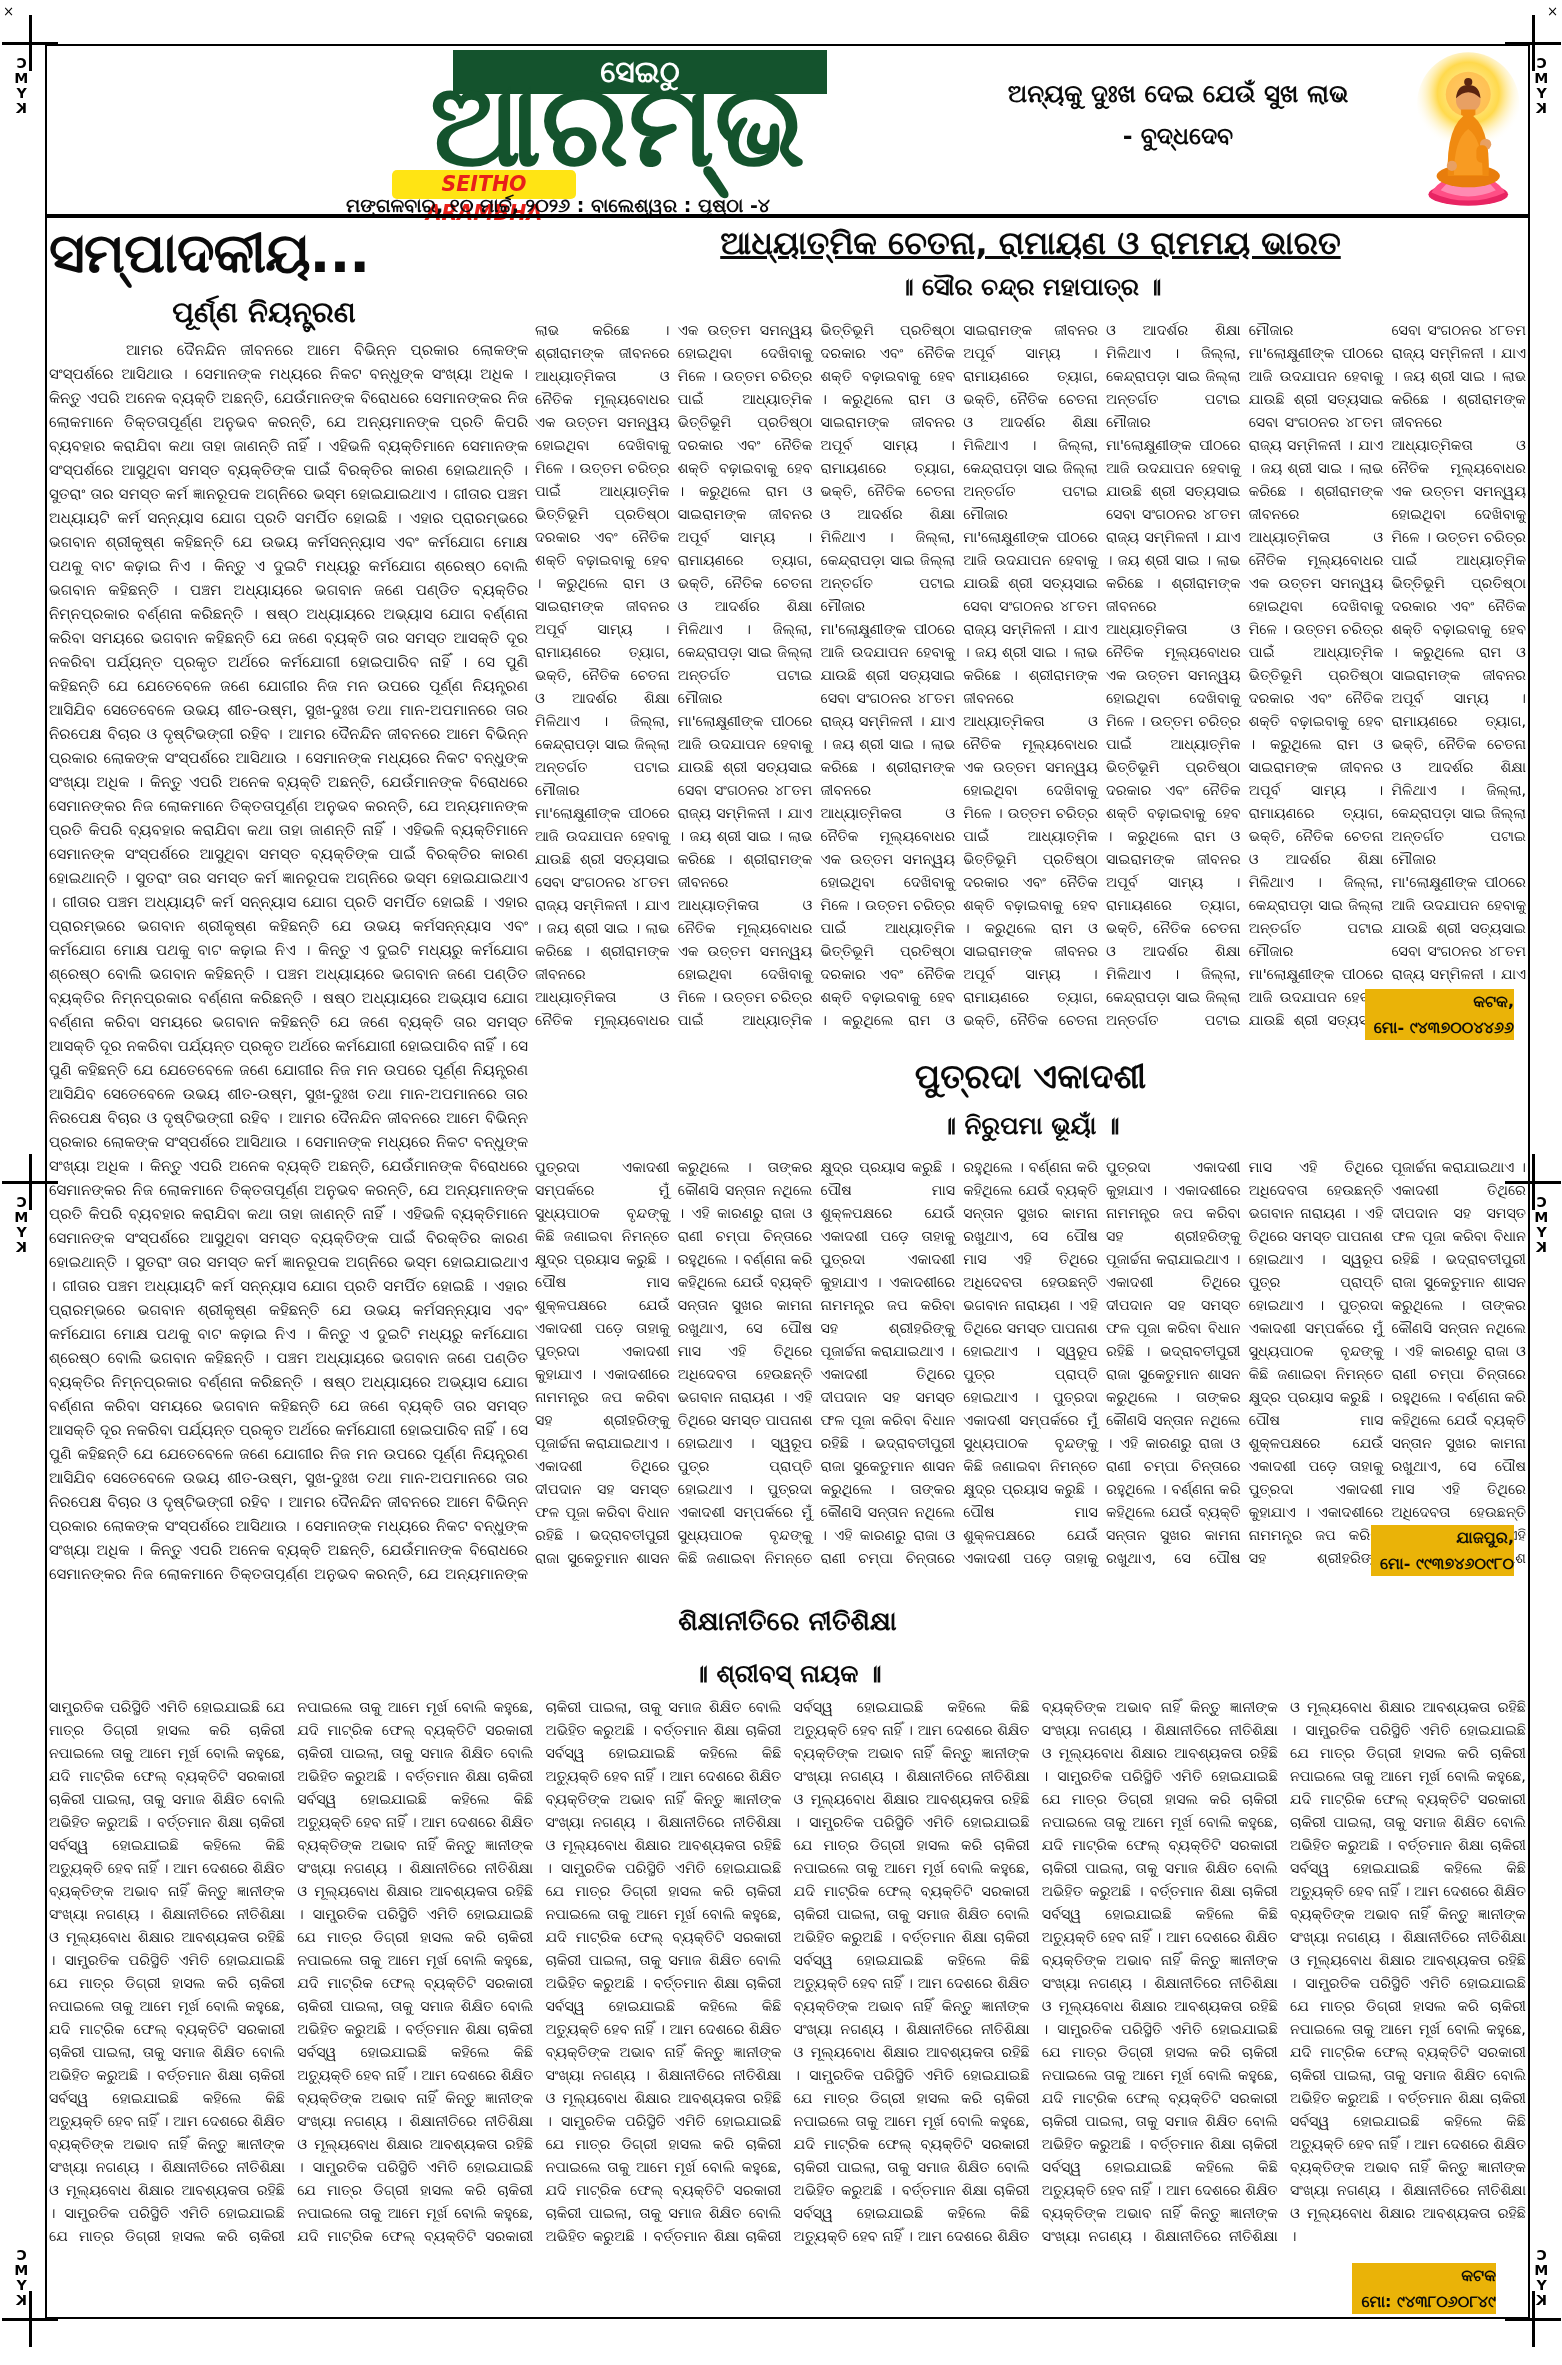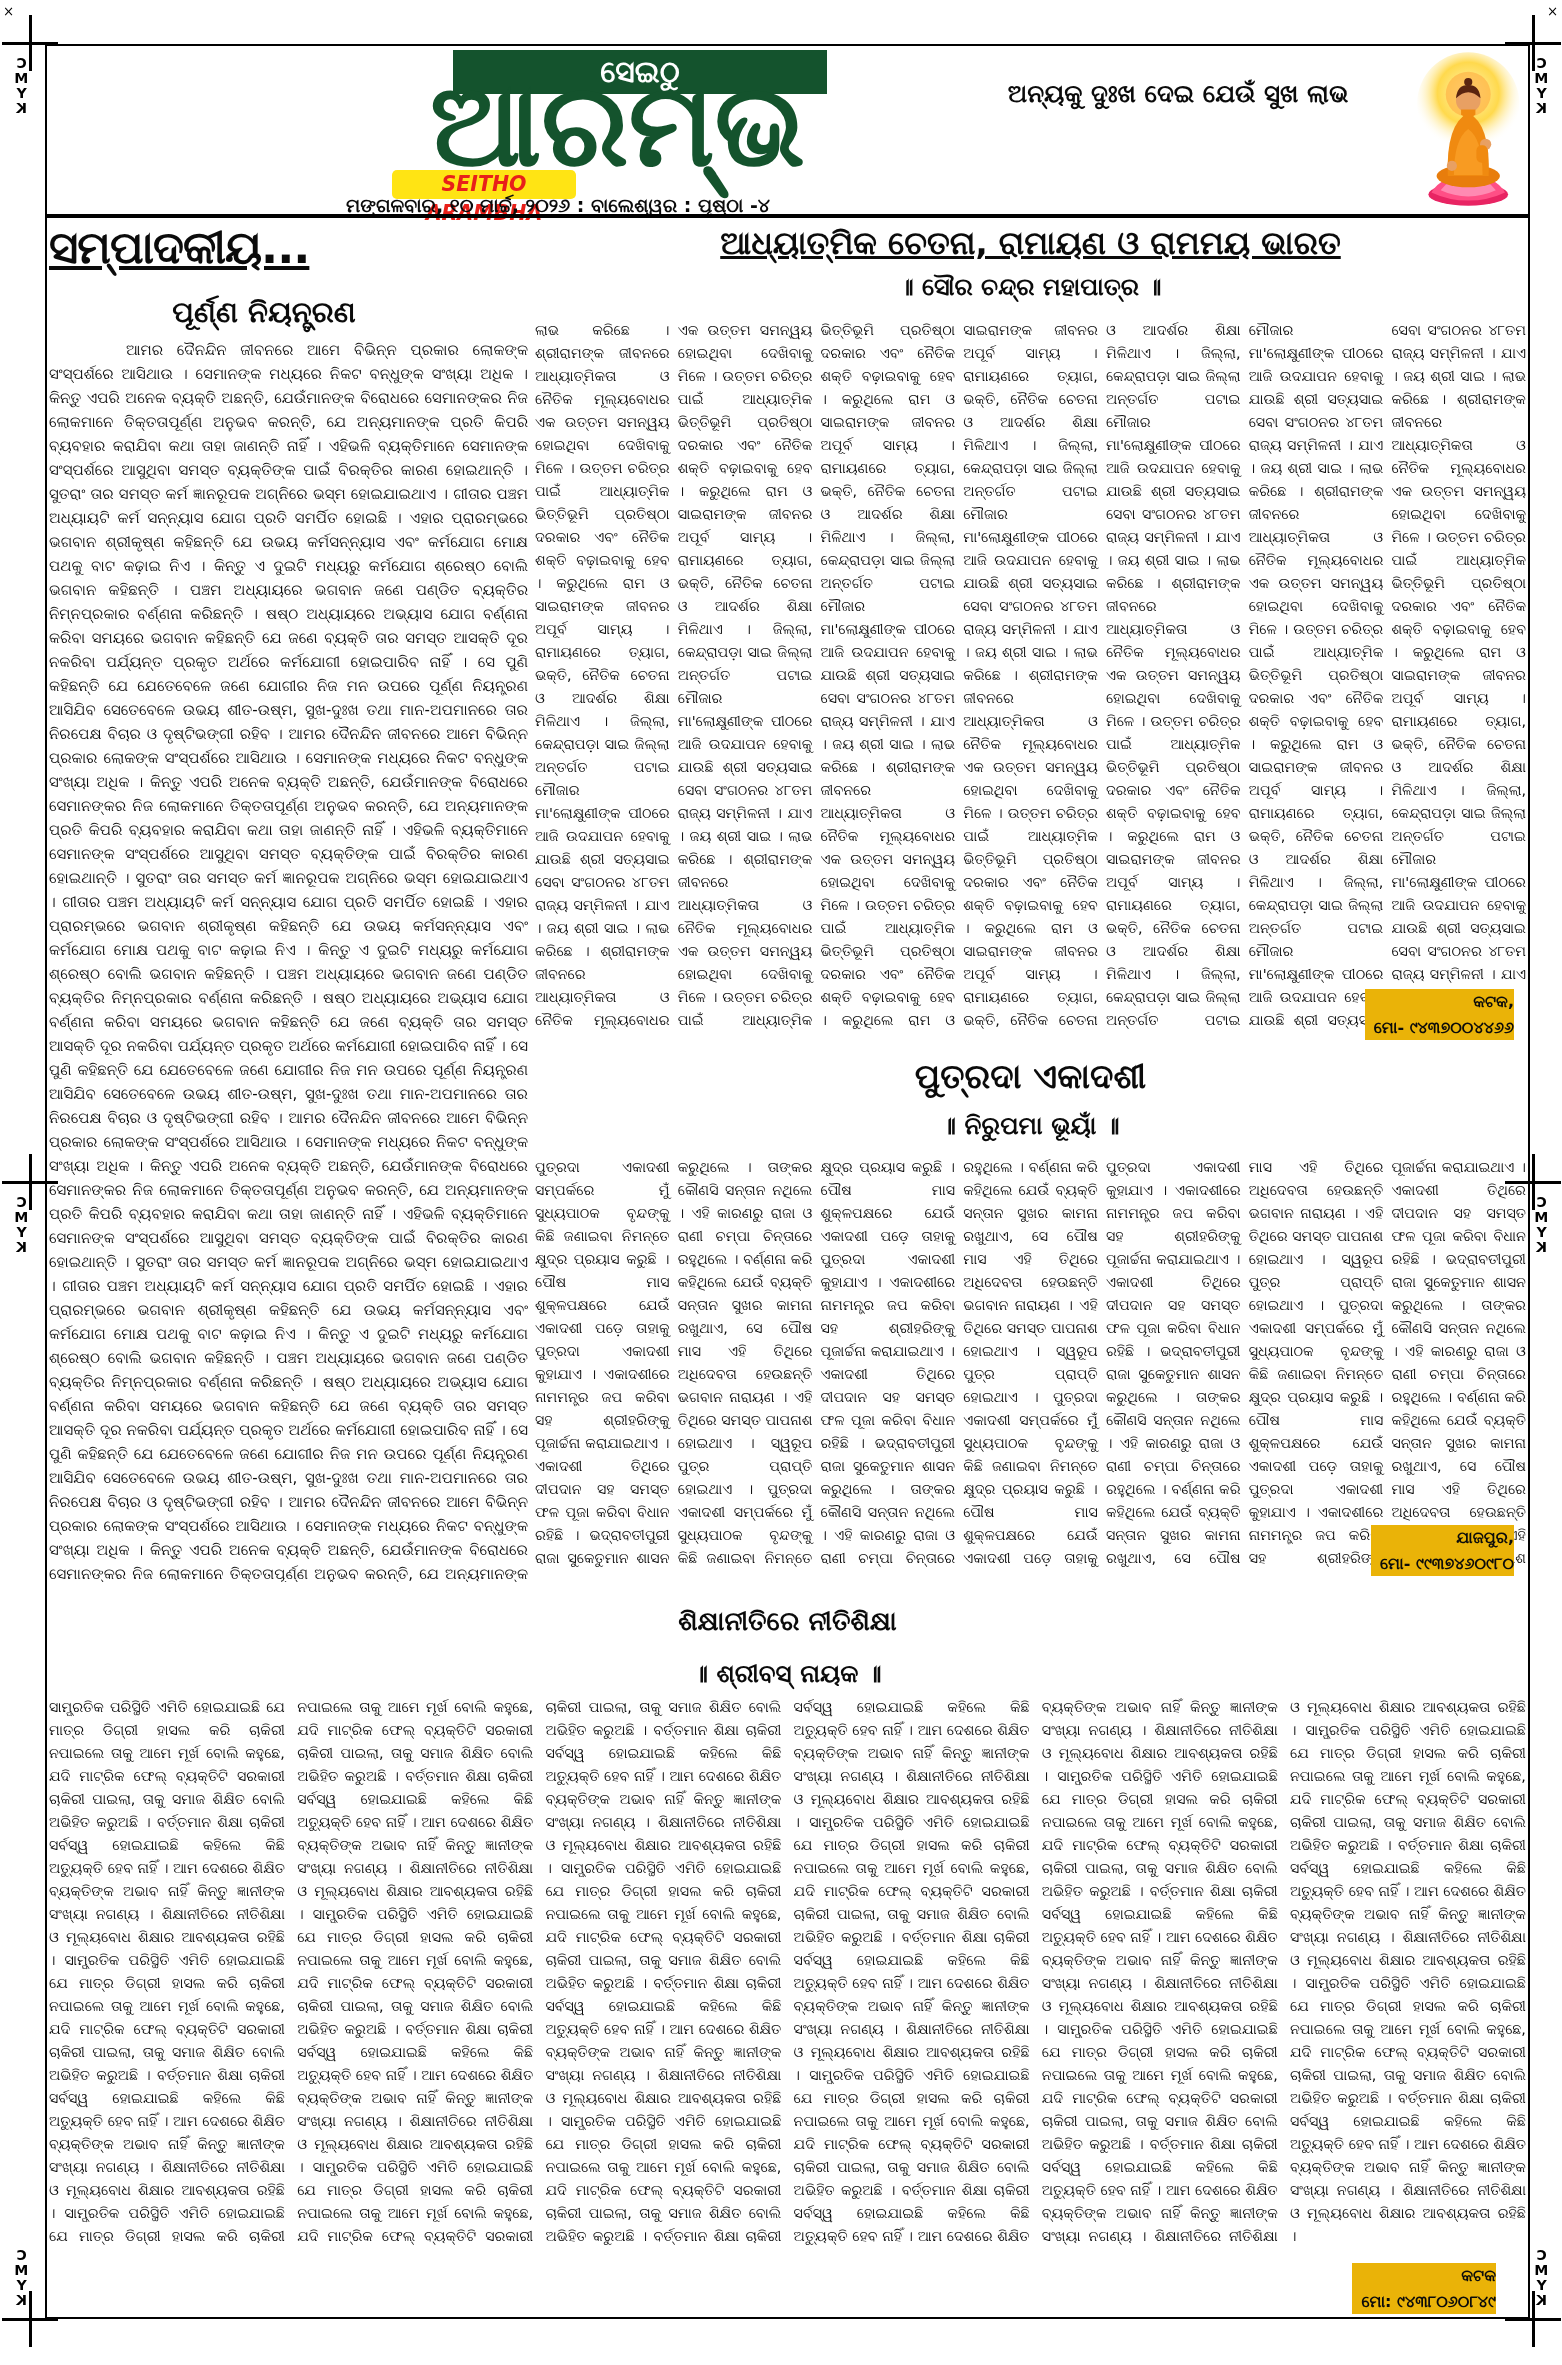--- a/index.html
+++ b/index.html
@@ -24,22 +24,22 @@
   .mast-badge{position:absolute;left:392px;top:170px;width:184px;height:29px;background:#ffe414;
               border-radius:5.1px;color:#e8201a;font-weight:bold;font-size:20.5px;line-height:29px;
               text-align:center;font-style:italic;}
   .dateline{position:absolute;left:225px;top:194px;width:666px;text-align:center;
             font-size:19px;font-weight:bold;}
   .quote{position:absolute;left:932px;top:72px;width:492px;text-align:center;
          font-weight:bold;font-size:24.6px;line-height:43px;}
   .quote .attr{font-size:23.6px;}
   .buddha{position:absolute;left:1411px;top:47px;width:115px;height:164px;}
   
-  .ed-title{position:absolute;left:49px;top:221px;width:461px;font-size:45px;font-weight:bold;
-            letter-spacing:-1px;text-decoration:underline;}
+  .ed-title{position:absolute;left:49px;top:221px;width:461px;font-size:55px;font-weight:bold;
+            letter-spacing:-1px;}
   .ed-sub{position:absolute;left:49px;top:295px;width:430px;text-align:center;
           font-size:29px;font-weight:bold;}
   .ed-body{position:absolute;left:49px;top:338px;width:479px;height:1244px;overflow:hidden;
            font-size:15px;line-height:24px;text-align:justify;text-indent:77px;}
   
   .headline{position:absolute;text-align:center;font-weight:bold;}
   .byline{position:absolute;text-align:center;font-weight:bold;}
   .cols{position:absolute;overflow:hidden;font-size:14.3px;line-height:23px;text-align:justify;}
   .c7{column-count:7;column-gap:8.2px;}
   .c6{column-count:6;column-gap:12.3px;}
@@ -84,20 +84,21 @@
   <div class="frame"></div>
 
   <div>
     <div class="mast-banner">ସେଇଠୁ</div>
     <div class="mast-title">ଆରମ୍ଭ</div>
     <div class="mast-badge">SEITHO ARAMBHA</div>
     <div class="dateline">ମଙ୍ଗଳବାର, ୧୦ ମାର୍ଚ୍ଚ, ୨୦୨୬ : ବାଲେଶ୍ୱର : ପୃଷ୍ଠା -୪</div>
 
     <div class="quote">
       <div>ଅନ୍ୟକୁ ଦୁଃଖ ଦେଇ ଯେଉଁ ସୁଖ ଲାଭ</div>
+      <div class="attr">- ବୁଦ୍ଧଦେବ</div>
     </div>
 
     <div class="buddha">
       <svg width="115" height="164" viewBox="0 0 225 320" xmlns="http://www.w3.org/2000/svg">
         <defs>
           <radialGradient id="glow" cx="50%" cy="40%" r="55%">
             <stop offset="0%" stop-color="#fff6b8"></stop>
             <stop offset="55%" stop-color="#ffd94d"></stop>
             <stop offset="100%" stop-color="#ffffff" stop-opacity="0"></stop>
           </radialGradient>

